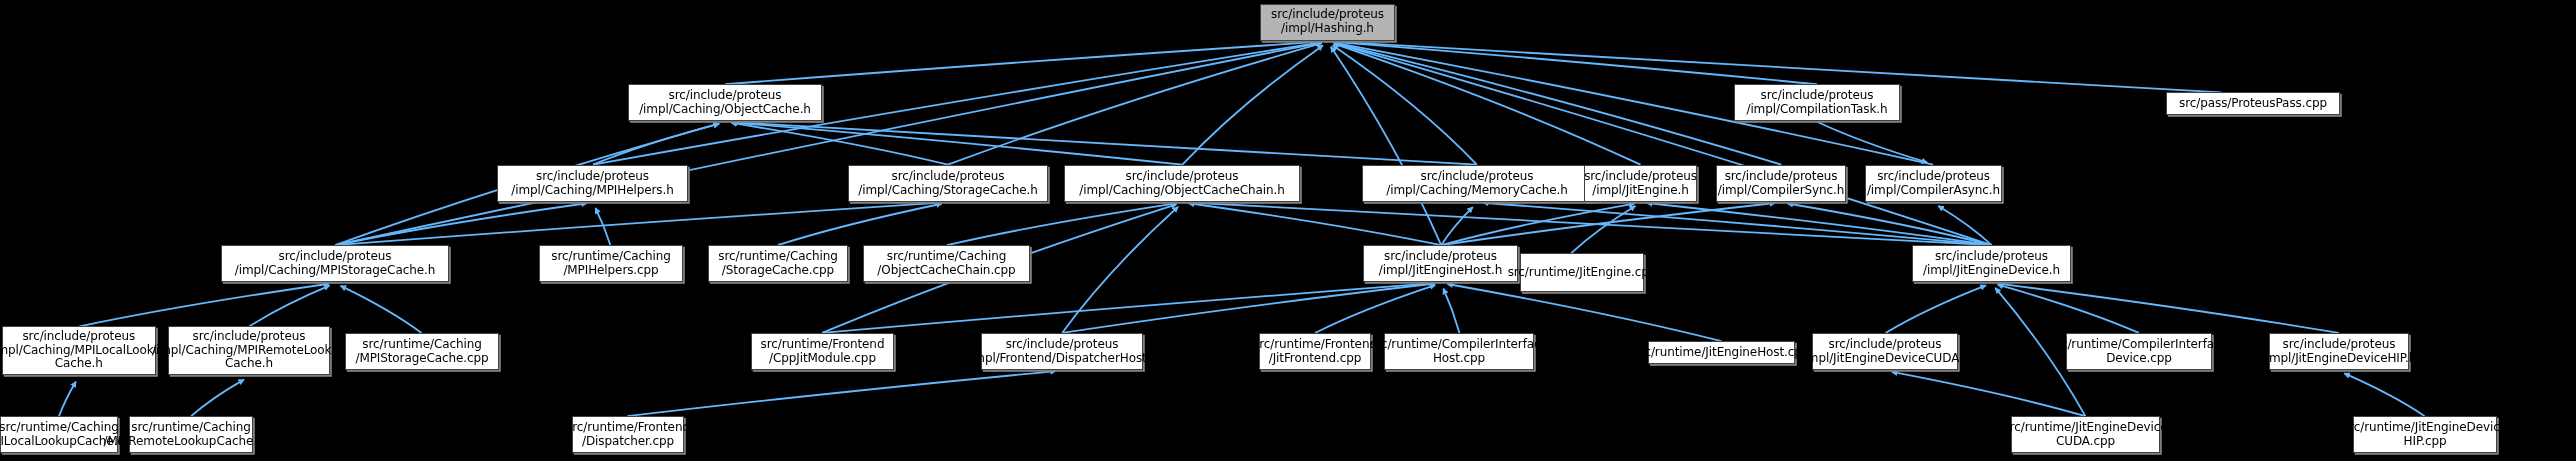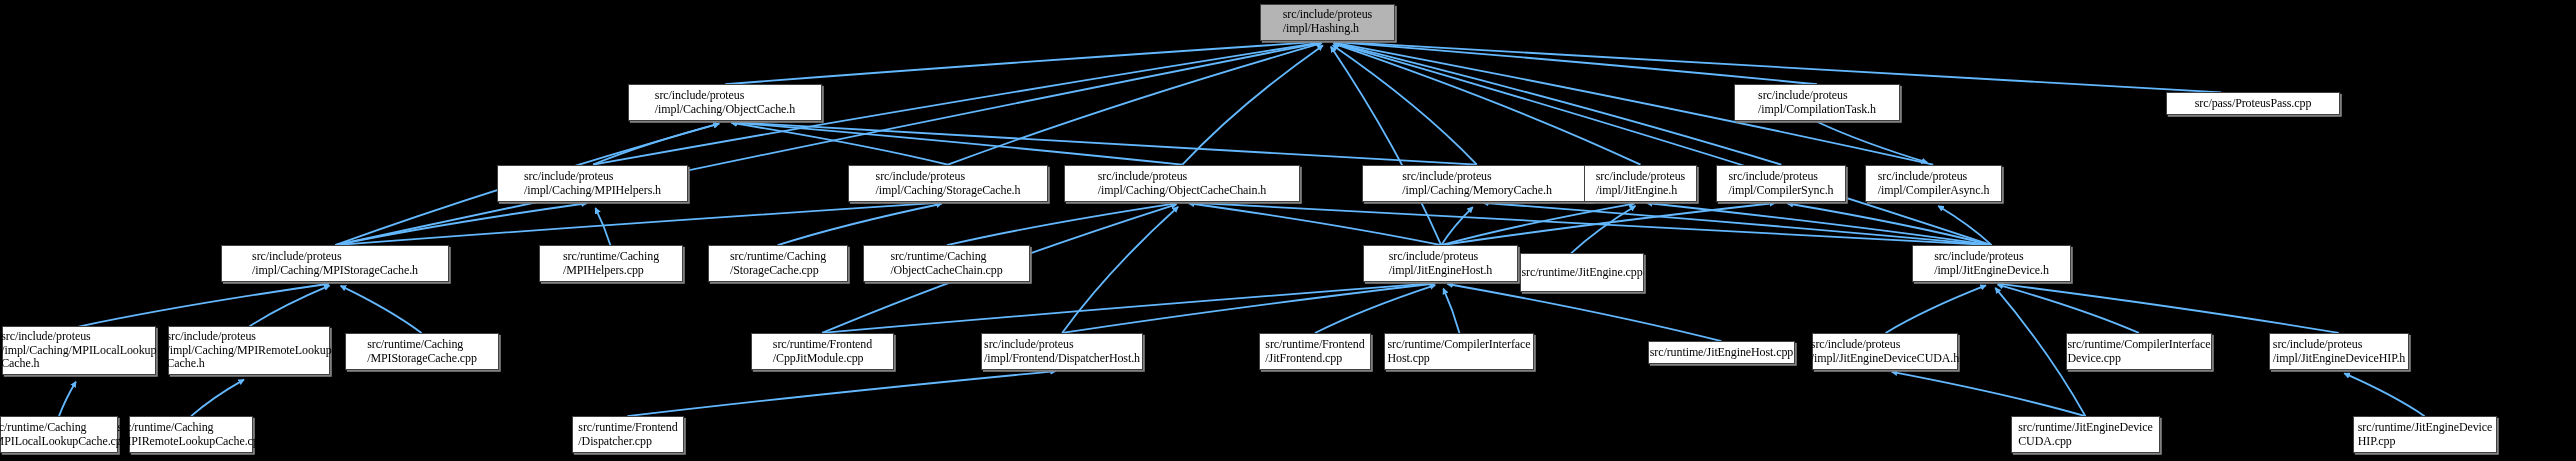--- a/index.html
+++ b/index.html
@@ -15,26 +15,26 @@
   .node{
     position:absolute;
     box-sizing:border-box;
     background:#ffffff;
     border:0.9px solid #404040;
     box-shadow:1.8px 1.8px 0 0 #808080;
     color:#000000;
     display:flex;
     align-items:center;
     justify-content:center;
+    text-align:center;
     line-height:1.16;
     font-size:12px;
     white-space:pre-line;
     padding:1.8px 3.7px;
     letter-spacing:-0.1px;
-    font-family:Liberation Serif, serif;
   }
   .node.root{background:#b4b4b4;}
 </style>
 </head>
 <body>
 
 <div id="graph">
   <svg id="edges" viewBox="0 0 2817 505" width="2576" height="462">
       <defs>
         <marker id="ah" markerWidth="7" markerHeight="7" refX="6" refY="3.5" orient="auto" markerUnits="userSpaceOnUse">

